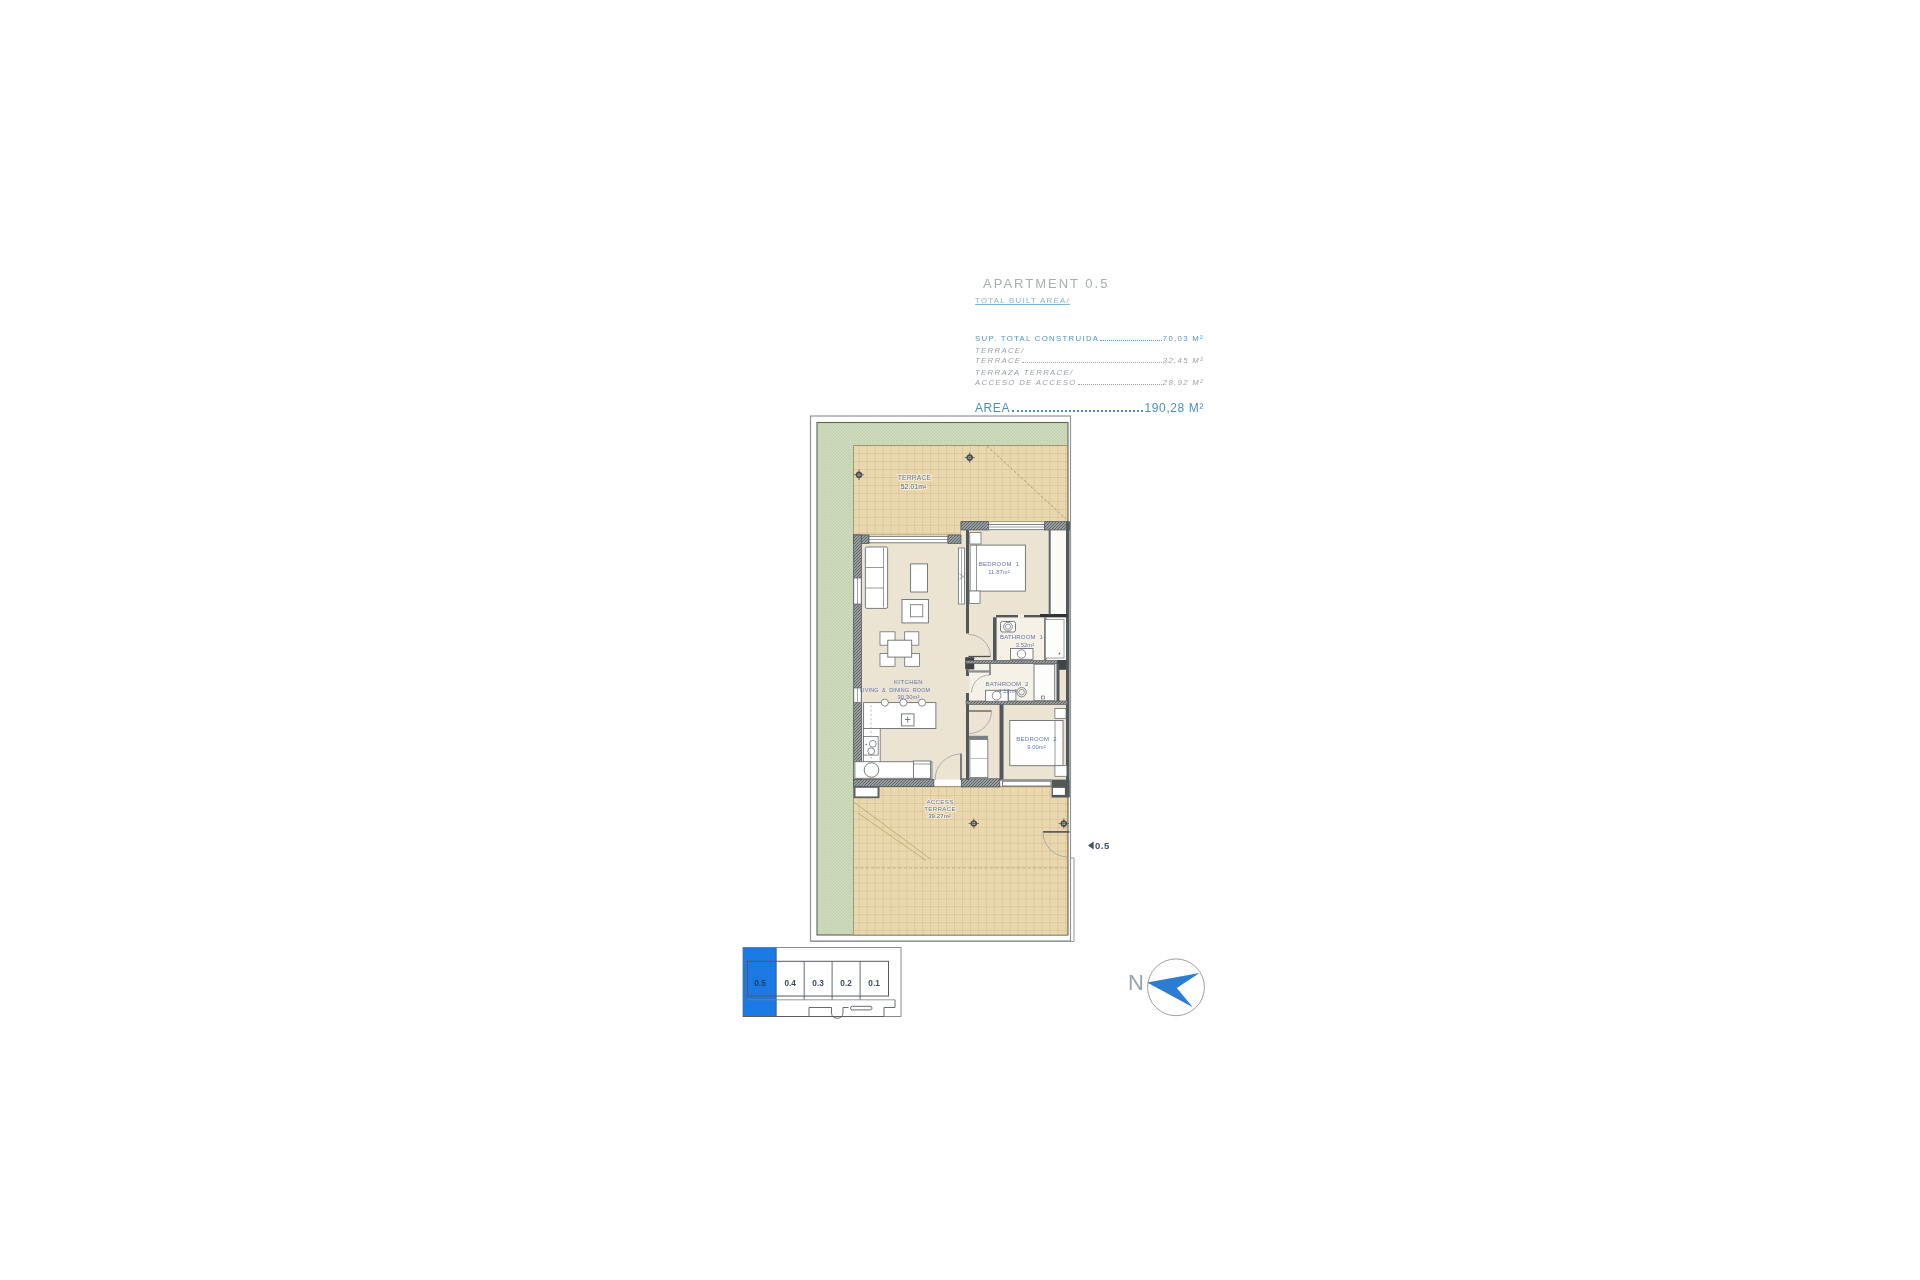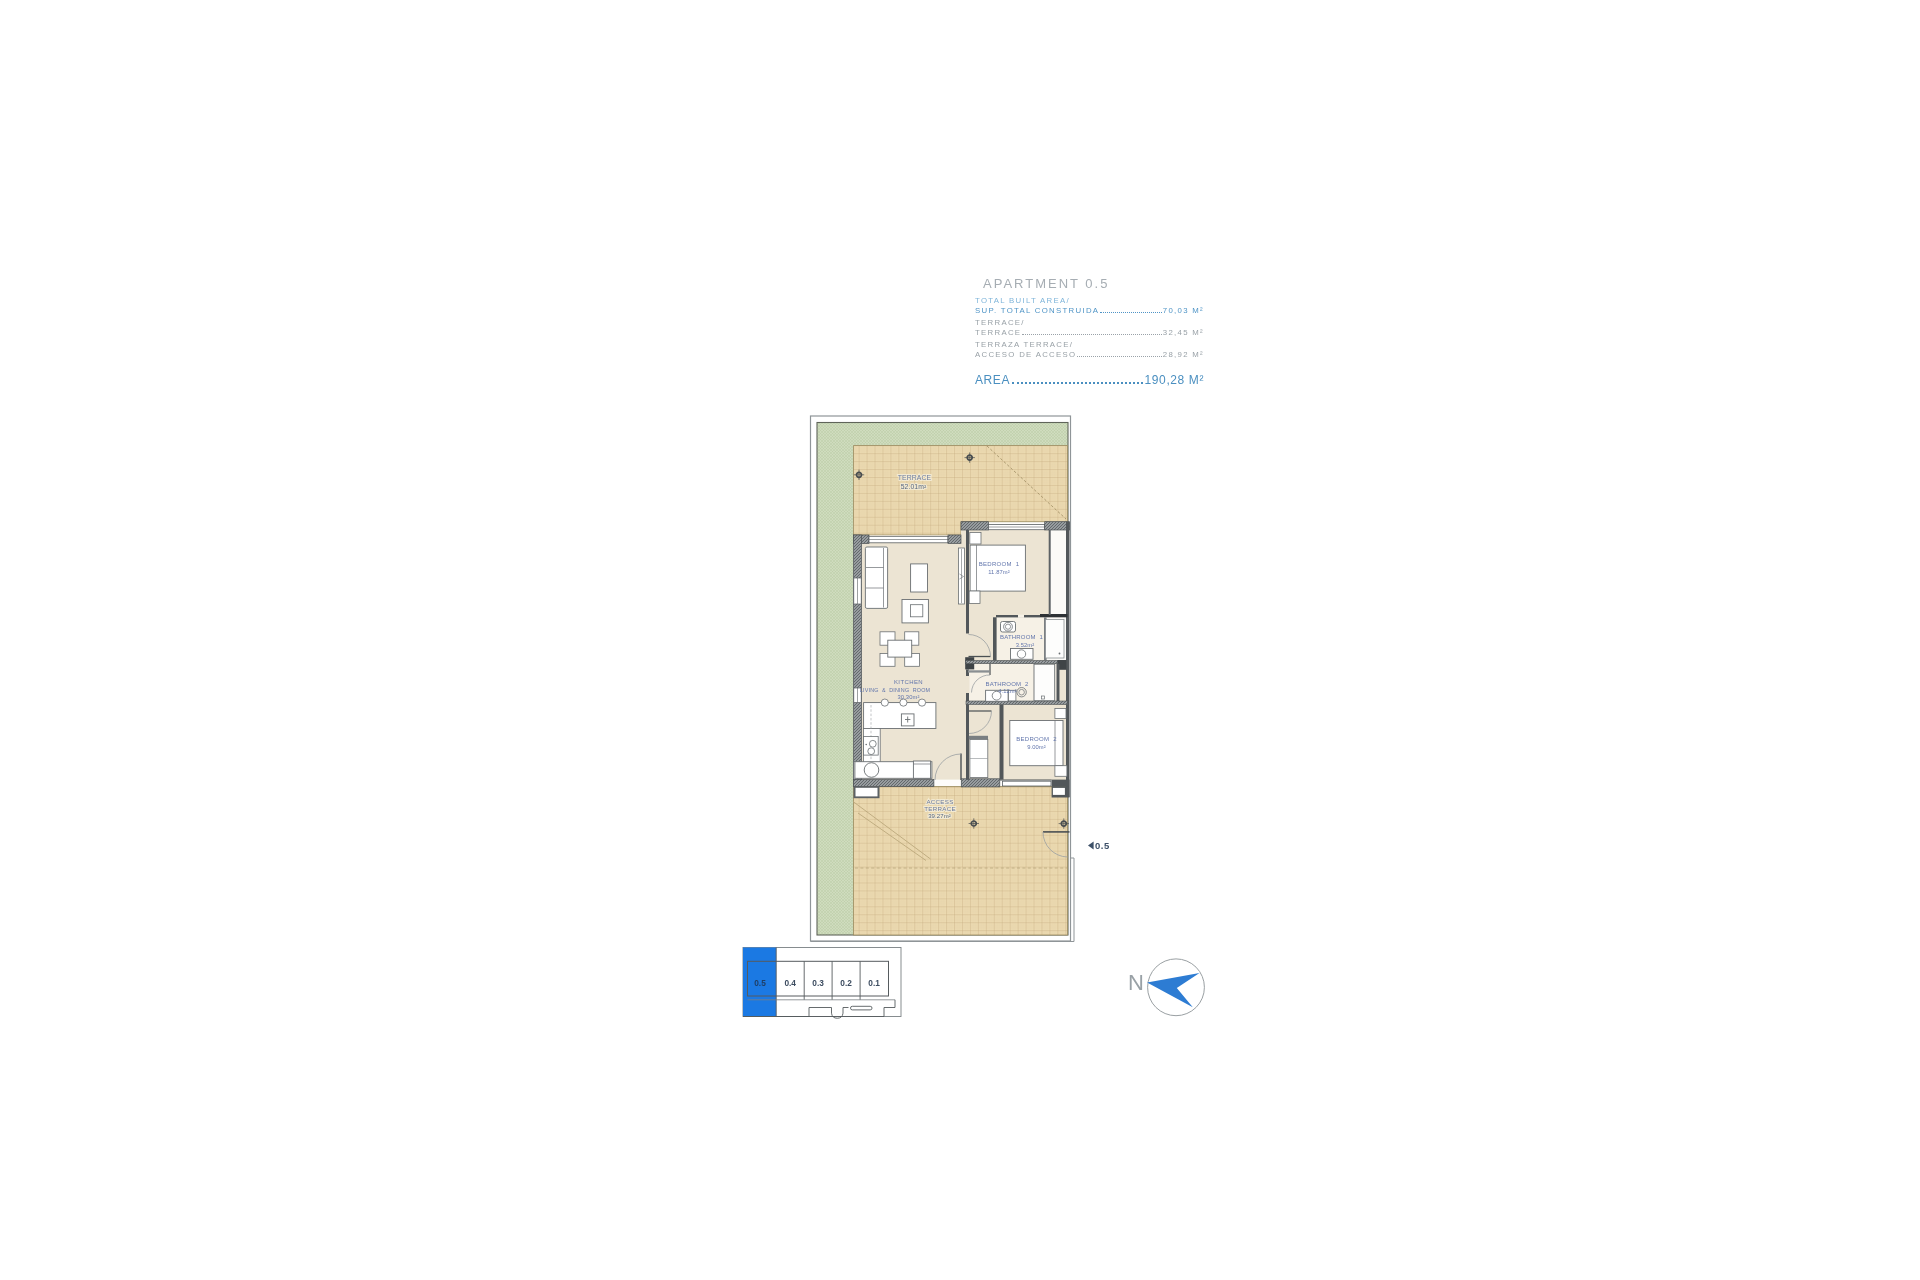--- a/index.html
+++ b/index.html
@@ -1,24 +1,24 @@
 <!DOCTYPE html>
 <html><head>
 <meta charset="utf-8">
 <style>
 html,body{margin:0;padding:0;background:#ffffff;width:1920px;height:1280px;overflow:hidden;}
 body{font-family:"Liberation Sans", sans-serif;}
 #info{position:absolute;left:975px;top:276px;width:229px;}
 #info .apt{font-size:13px;color:#a6adb3;letter-spacing:2px;margin:0 0 5px 8px;}
 #info .row{display:flex;align-items:baseline;font-size:7.8px;letter-spacing:1.3px;line-height:10px;}
 #info .lead{flex:1;border-bottom:1.5px dotted #9aa2a8;margin:0 1px 1px 1px;}
-#info .b1{color:#7fb5da;}
-#info .b2{color:#4f94c6;}
+#info .b1{color:#7fb5da;text-decoration:underline;}
+#info .b2{color:#4f94c6;margin-top:28px;}
 #info .b2 .lead{border-bottom-color:#4f94c6;}
-#info .gy{color:#99a1a7;}
+#info .gy{color:#99a1a7;font-style:italic;}
 #info .tot{font-size:12px;color:#4a8fc0;letter-spacing:0.6px;margin-top:14px;line-height:13px;}
 #info .tot .lead{border-bottom:2px dotted #4a8fc0;margin:0 2px 1px 2px;}
 svg text{font-family:"Liberation Sans", sans-serif;}
 </style>
 </head>
 <body>
 
 <div id="info">
   <div class="apt">APARTMENT 0.5</div>
   <div class="row b1">

